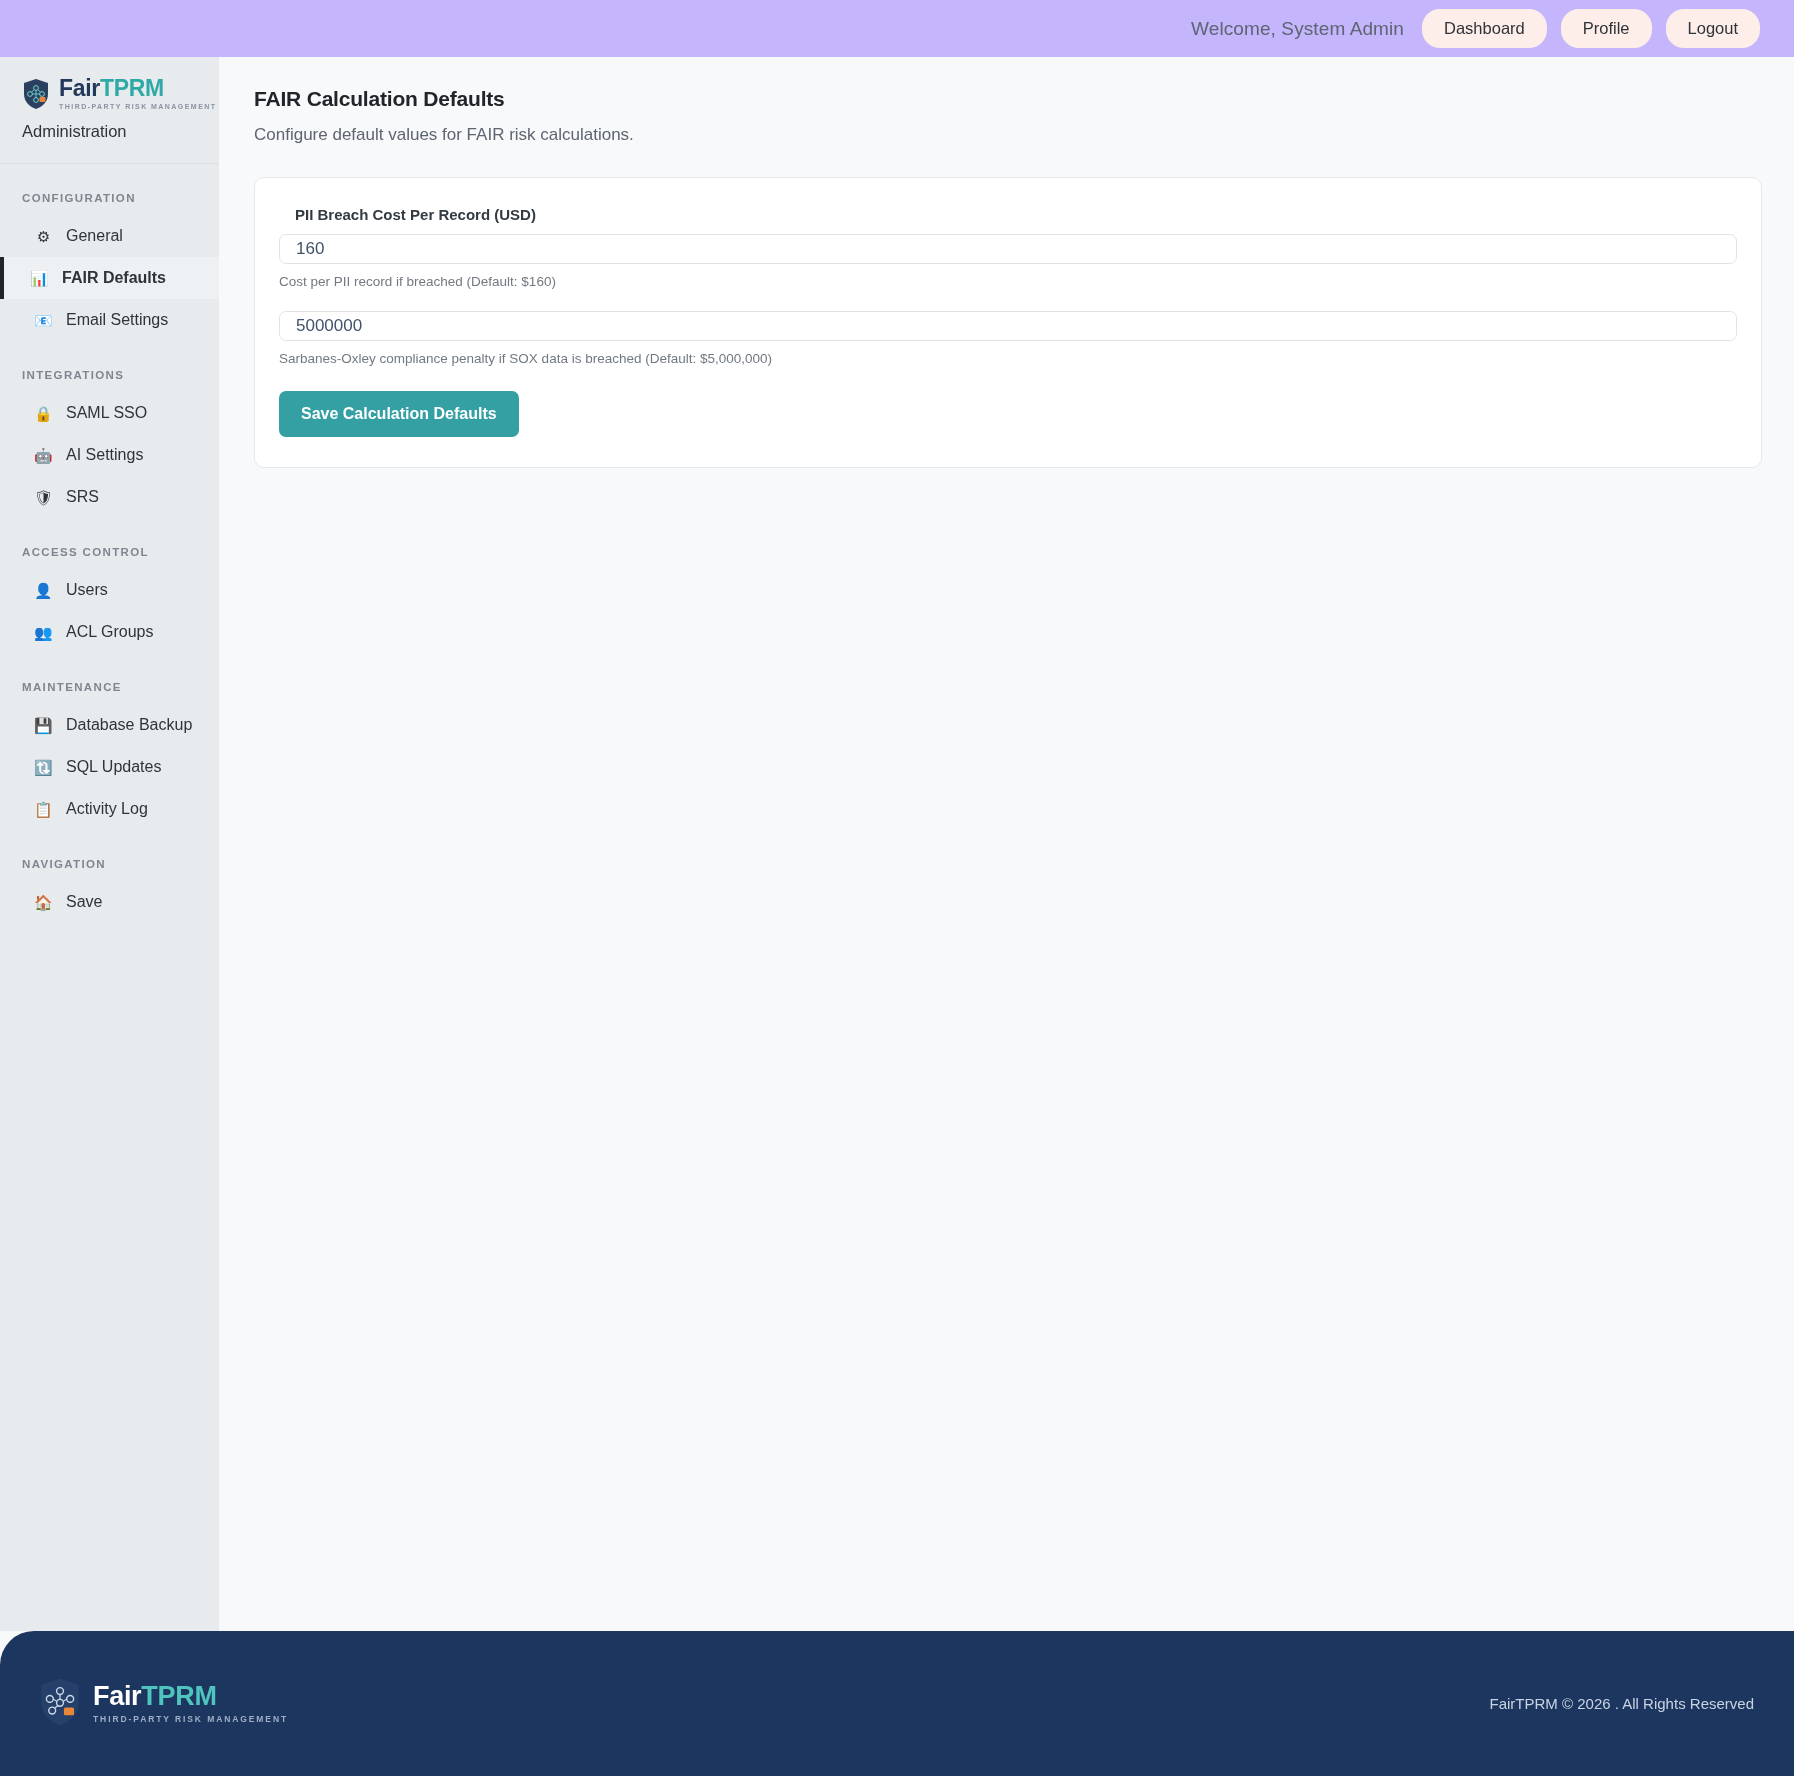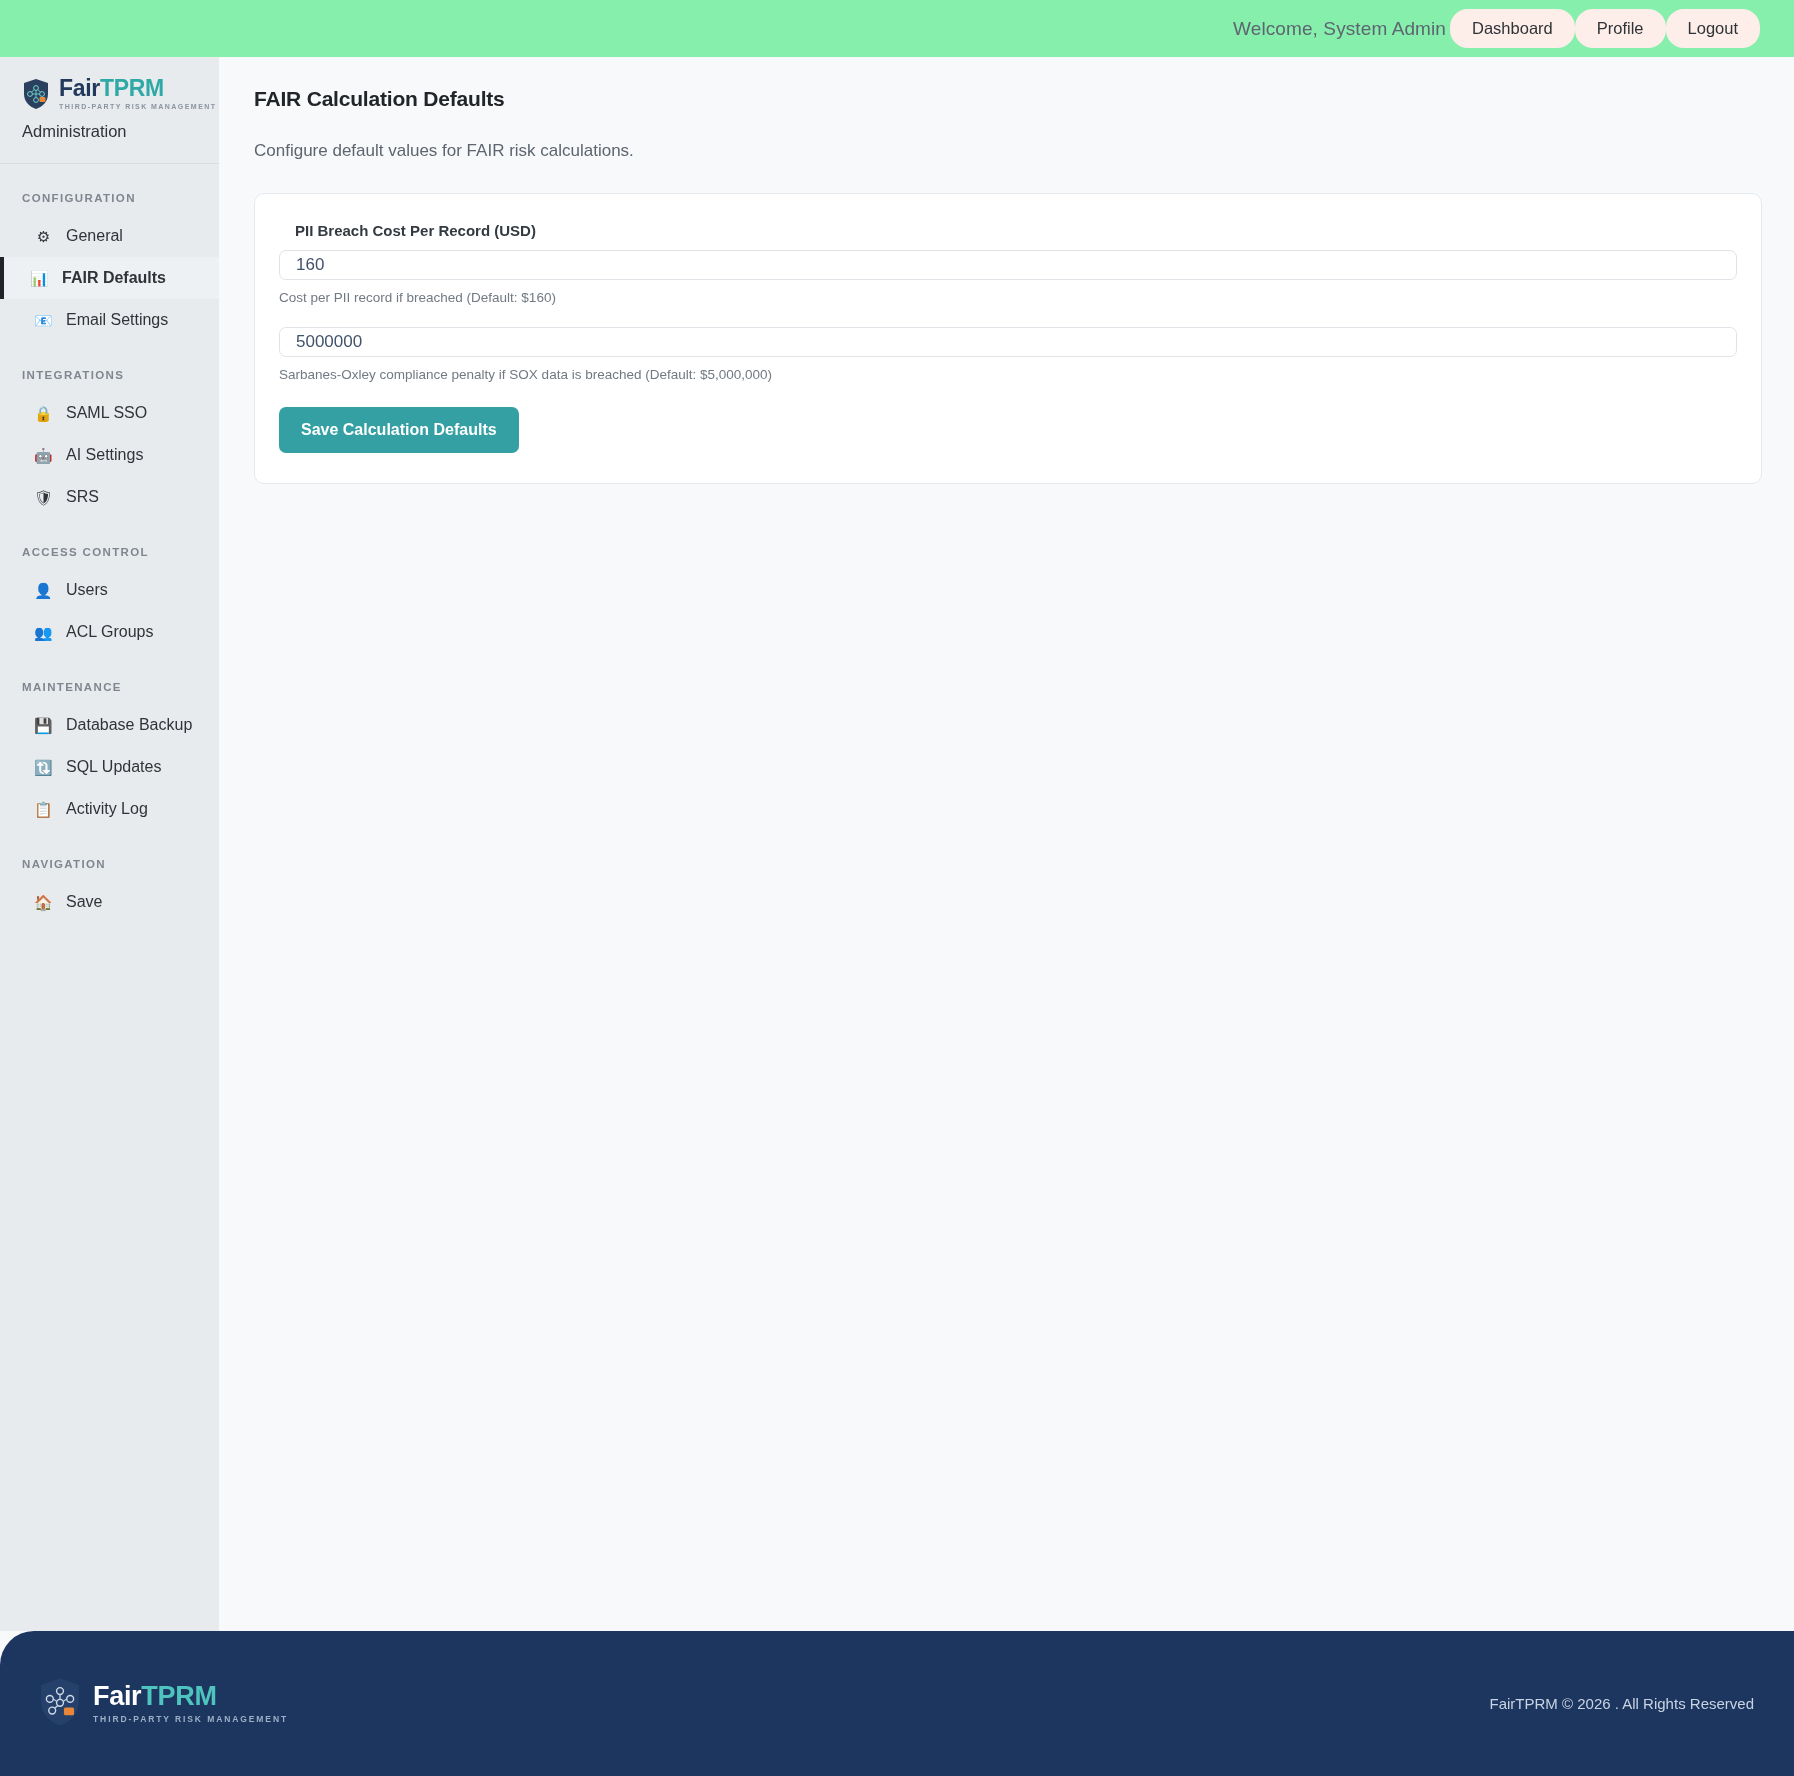--- a/index.html
+++ b/index.html
@@ -8,23 +8,23 @@
     width: 1794px; height: 1776px;
     background: #f8f9fa;
     font-family: "Liberation Sans", sans-serif;
     -webkit-font-smoothing: antialiased;
   }
   #app { position: relative; width: 1794px; height: 1776px; overflow: hidden; }
 
   
   .topbar {
     position: absolute; top: 0; left: 0; right: 0; height: 57px;
-    background: #86efac;
+    background: #c4b5fd;
     display: flex; align-items: center; justify-content: flex-end;
-    padding-right: 34px; 
+    padding-right: 34px; gap: 14px;
   }
   .welcome-text {
     font-size: 19px; color: #5d6570; letter-spacing: .1px; margin-right: 4px;
   }
   .hdr-btn {
     background: #fdeeea; border: none; border-radius: 18px;
     padding: 11px 22px; font-size: 16.5px; color: #2f3338;
     font-family: "Liberation Sans", sans-serif; cursor: pointer; line-height: 1;
   }
 
@@ -67,21 +67,21 @@
   }
 
   
   .main {
     position: absolute; top: 57px; left: 219px; right: 0; height: 1574px;
     background: #f8f9fa; padding: 30px 32px 0 35px;
   }
   .page-title {
     font-size: 21px; font-weight: bold; color: #212529; margin: 0; letter-spacing: -.2px;
   }
-  .page-sub { font-size: 17px; color: #5d6570; margin-top: 30px; }
+  .page-sub { font-size: 17px; color: #5d6570; margin-top: 14px; }
 
   .card {
     margin-top: 32px; background: #ffffff;
     border: 1px solid #e6e9ec; border-radius: 10px;
     padding: 28px 24px 30px 24px;
   }
   .grid2 { display: flex; gap: 24px; }
   .col { flex: 1 1 0; min-width: 0; }
   .field-label {
     font-size: 15px; font-weight: bold; color: #333a41; margin-bottom: 11px; margin-left: 16px;

